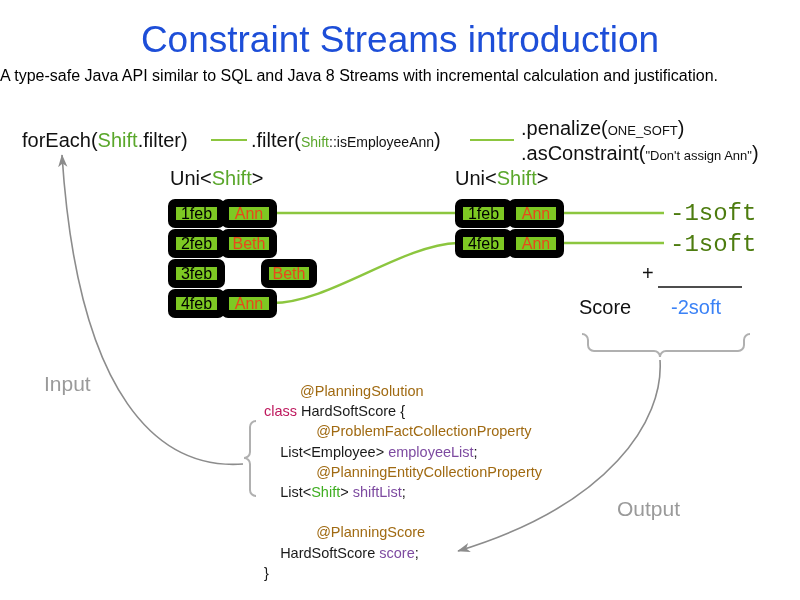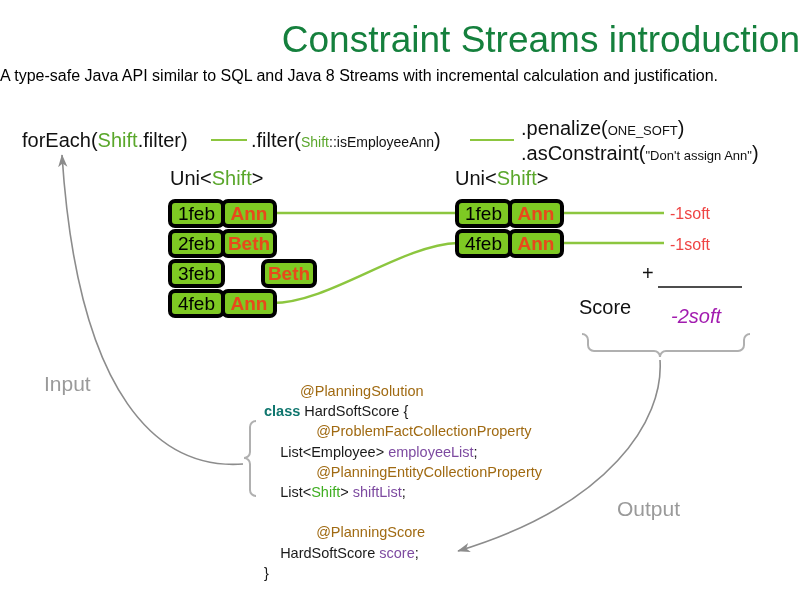--- a/index.html
+++ b/index.html
@@ -19,25 +19,25 @@
     position: absolute;
     inset: 0;
     width: 800px;
     height: 600px;
   }
   .abs { position: absolute; }
 
   
   #title {
     left: 0; top: 18px; width: 800px;
-    text-align: right;
+    text-align: center;
     font-size: 37px;
     line-height: 44px;
     letter-spacing: 0px;
-    color: #15803d;
+    color: #1d4ed8;
     white-space: nowrap;
   }
   #subtitle {
     left: 0; top: 66px; width: 756px;
     font-size: 16px;
     line-height: 20px;
     color: #000;
     white-space: nowrap;
   }
 
@@ -69,73 +69,73 @@
 
   
   .shift-row {
     position: absolute;
     display: flex;
     align-items: stretch;
     height: 29px;
   }
   .cell {
     background: #7ec923;
-    border: 4px solid #000000;
+    border: 8px solid #000000;
     border-radius: 7px;
     height: 29px;
     box-sizing: border-box;
     display: flex;
     align-items: center;
     justify-content: center;
-    font-size: 19px;
+    font-size: 16px;
     line-height: 19px;
   }
   .cell.date {
     color: #000000;
     width: 57px;
     position: relative;
     z-index: 2;
   }
   .cell.name {
     color: #e8491b;
     width: 56px;
     margin-left: -4px;
     position: relative;
     z-index: 1;
-    font-weight: bold;
   }
 
   
   .soft-val {
-    font-size: 16px;
-    line-height: 24px;
-    white-space: nowrap;
-    color: #ef4444;
+    font-size: 24px;
+    line-height: 24px;
+    white-space: nowrap;
+    color: #4d7c0f;
+    font-family: Liberation Mono, monospace;
   }
   #soft1 { left: 670px; top: 202px; }
   #soft2 { left: 670px; top: 233px; }
   #plus-sign {
     left: 642px; top: 262px;
     font-size: 20px; line-height: 22px;
     color: #111;
   }
   #sum-rule {
     left: 658px; top: 286px;
     width: 84px; height: 2px;
     background: #4d4d4d;
   }
   #score-label {
     left: 579px; top: 295px;
     font-size: 20px; line-height: 24px;
     color: #111; white-space: nowrap;
   }
   #score-total {
-    left: 671px; top: 304px;
+    left: 671px; top: 295px;
     font-size: 20px; line-height: 24px;
-    color: #a21caf; white-space: nowrap; font-style: italic;
+    color: #3b82f6; white-space: nowrap;
   }
 
   
   .flow-label {
     font-size: 21px;
     line-height: 24px;
     color: #9a9a9a;
     white-space: nowrap;
   }
   #input-label  { left: 44px;  top: 372px; }
@@ -143,21 +143,21 @@
 
   
   #code {
     left: 264px; top: 381px;
     font-size: 14.5px;
     line-height: 20.2px;
     white-space: pre;
     color: #1a1a1a;
   }
   #code .ann  { color: #a06a12; margin-left: 36px; }
-  #code .kw   { color: #0f766e; font-weight: bold; }
+  #code .kw   { color: #be185d; font-weight: normal; }
   #code .fld  { color: #7d4aa0; }
   #code .typ  { color: #1a1a1a; }
   #code .g    { color: #3fae21; }
 
   
   #overlay {
     position: absolute;
     left: 0; top: 0;
     width: 800px; height: 600px;
     pointer-events: none;

